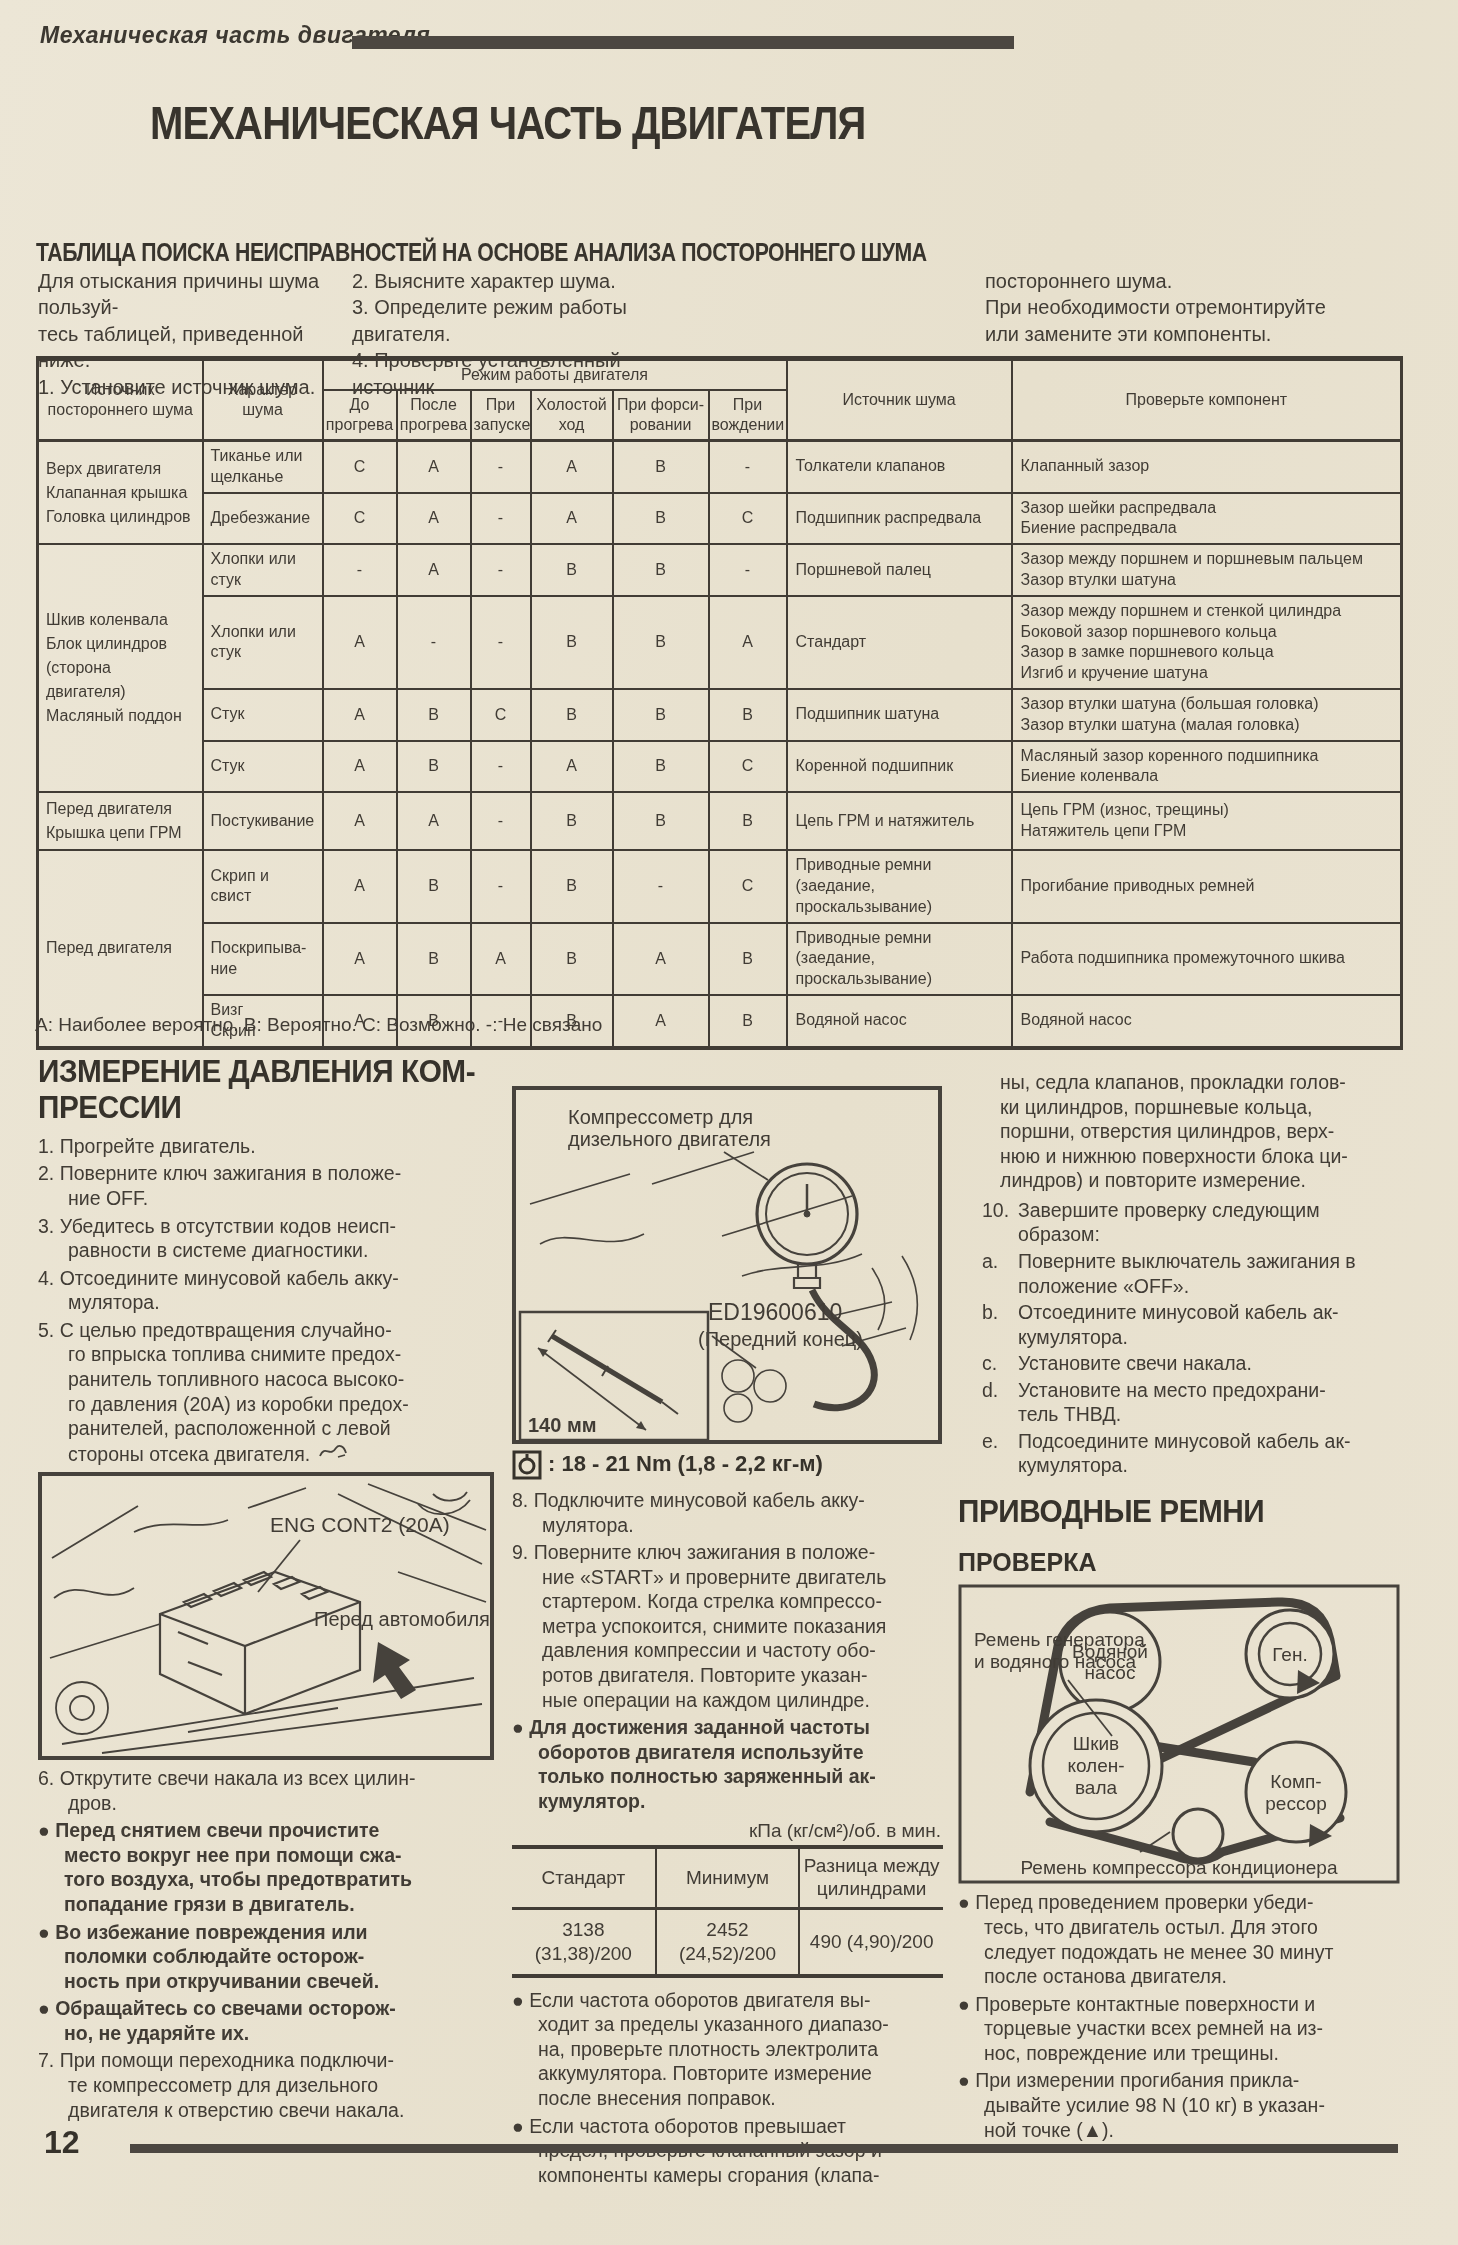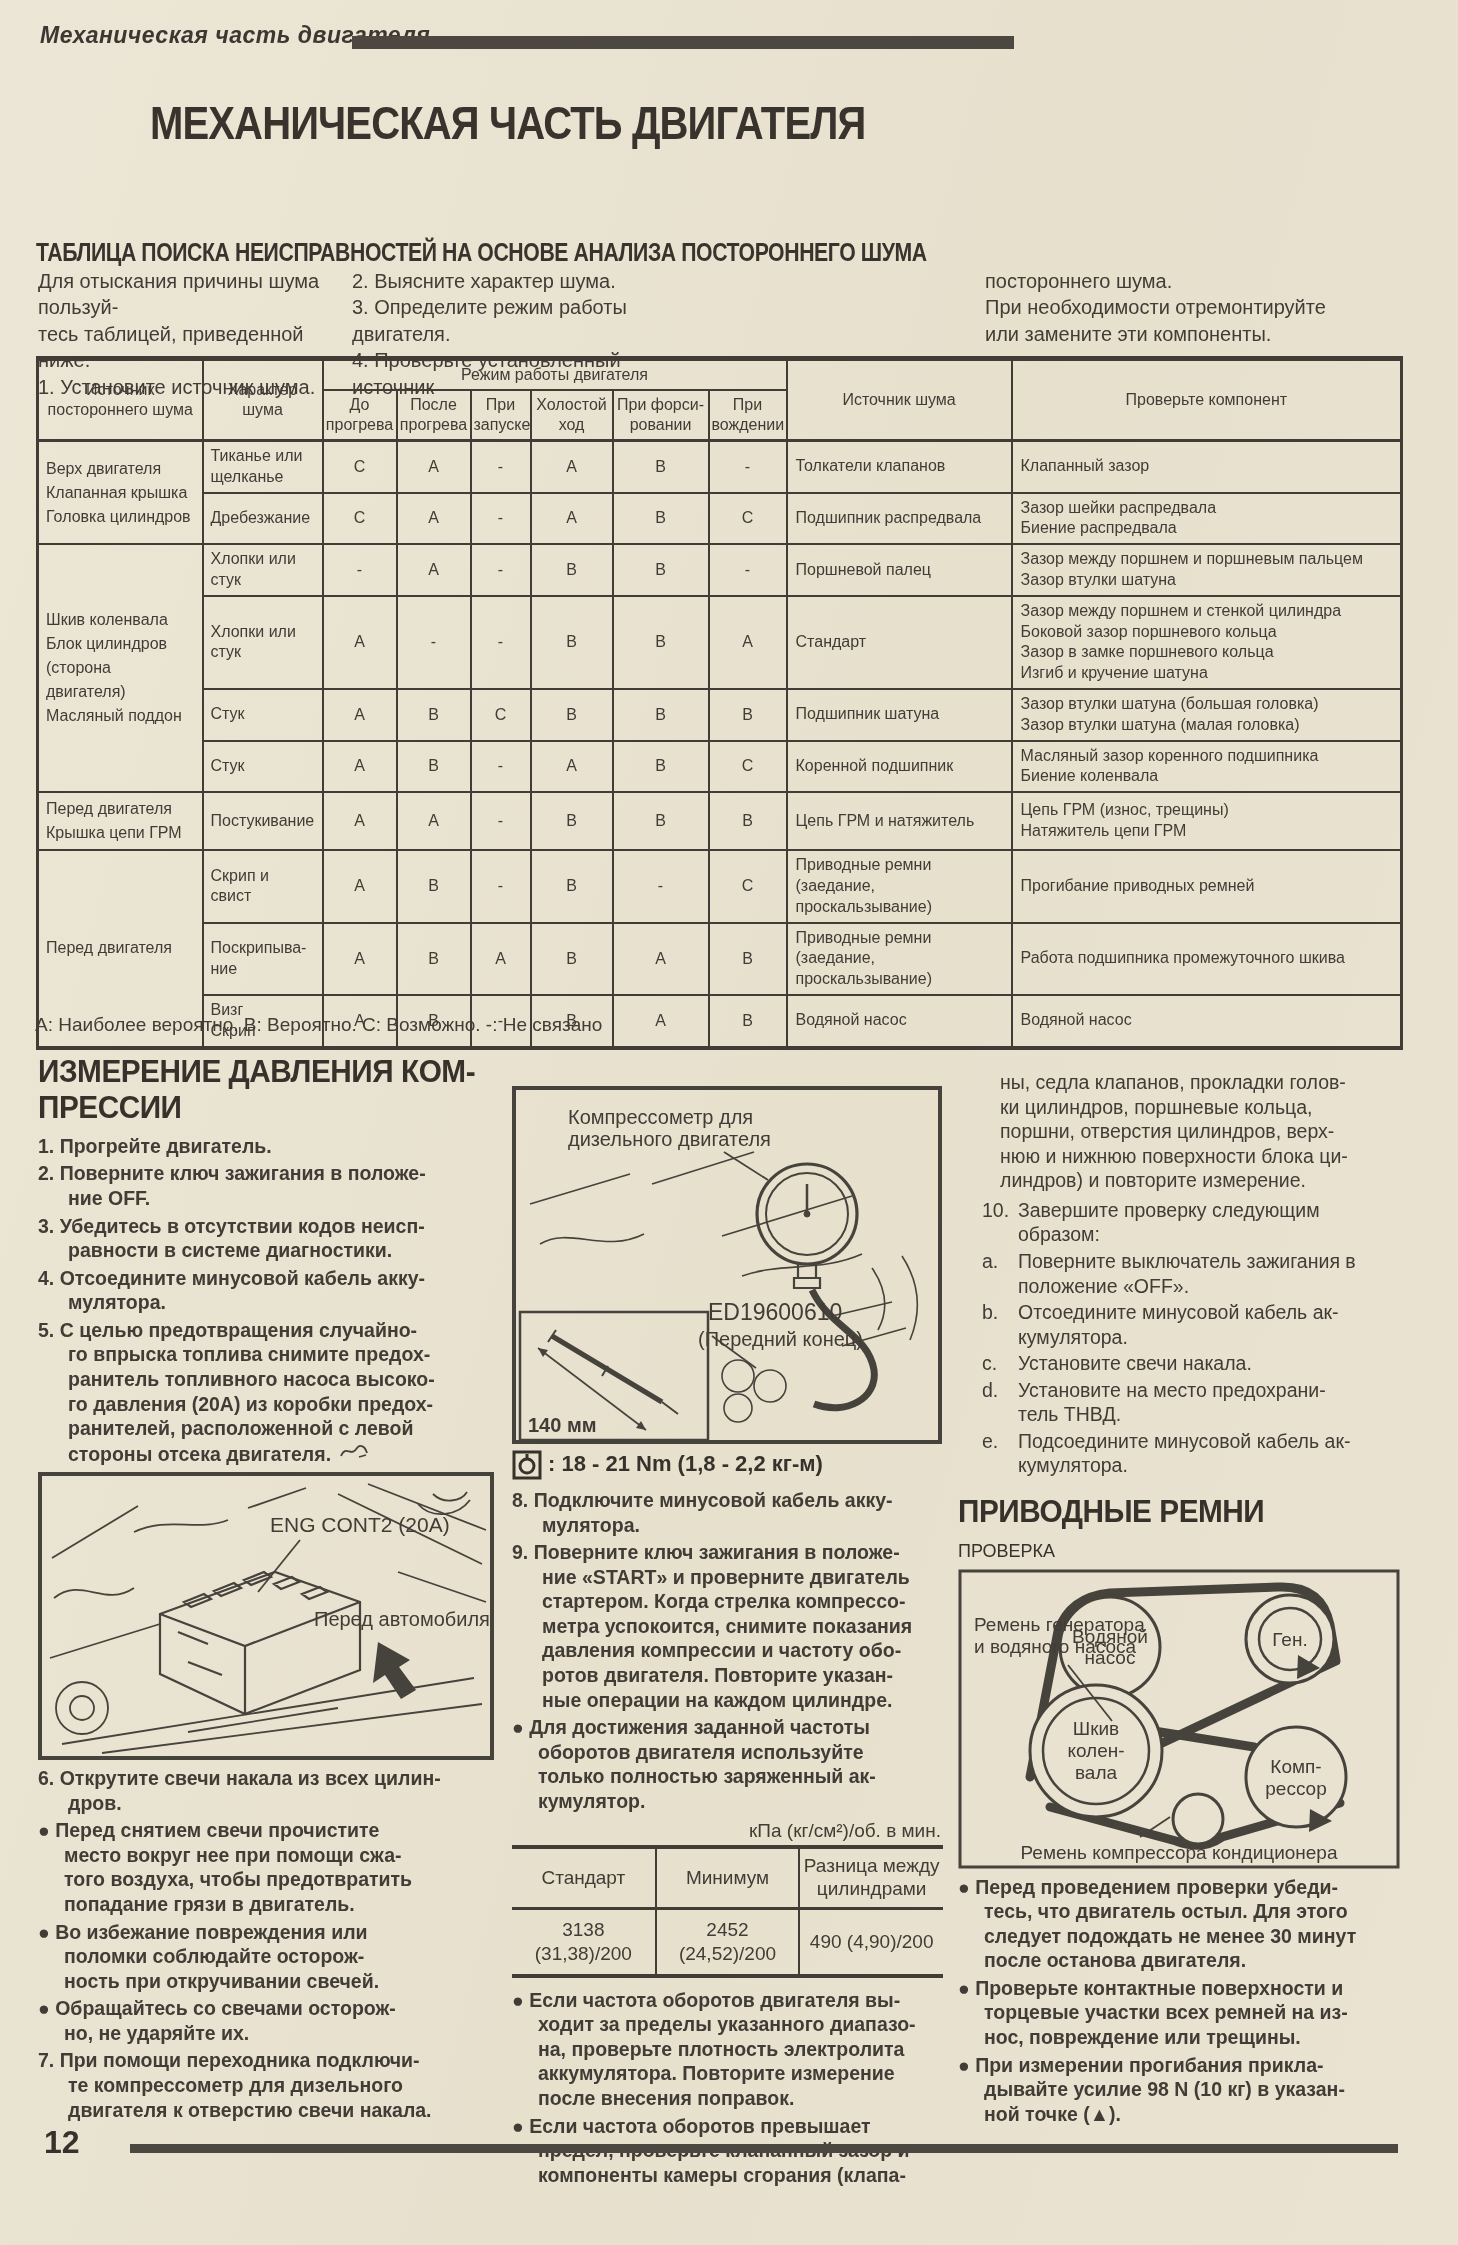--- a/index.html
+++ b/index.html
@@ -54,22 +54,22 @@
   tr.group-start td{border-top:3px solid var(--ink);}
   .legend{left:35px;top:1014px;font-size:19px;}
 
   
   .col{position:absolute;font-size:19.5px;line-height:1.26;}
   .col-left{left:38px;top:1054px;width:458px;}
   .col-mid{left:512px;top:1080px;width:431px;}
   .col-right{left:958px;top:1070px;width:442px;}
   .h3{font-size:31px;font-weight:bold;line-height:1.16;color:#36322b;
       letter-spacing:-.5px;transform:scaleX(.96);transform-origin:left top;margin-bottom:8px;}
-  .h4{font-size:18px;font-weight:normal;color:#36322b;margin:10px 0 4px;}
-  .li{white-space:pre-line;margin-bottom:3px;font-weight:bold;}
+  .h4{font-size:25px;font-weight:bold;color:#36322b;margin:17px 0 4px;}
+  .li{white-space:pre-line;margin-bottom:3px;}
   .hang30{padding-left:30px;text-indent:-30px;}
   .hang26{padding-left:26px;text-indent:-26px;}
   .bold{font-weight:bold;}
   figure{margin:6px 0;}
   .figbox{background:transparent;}
   .figbox svg{display:block;}
   svg text{font-family:"Liberation Sans",sans-serif;fill:var(--ink);}
   .torque-row{display:flex;align-items:flex-start;gap:6px;margin:4px 0 8px;}
   .torque-text{font-size:22px;font-weight:bold;color:#36322b;}
 

